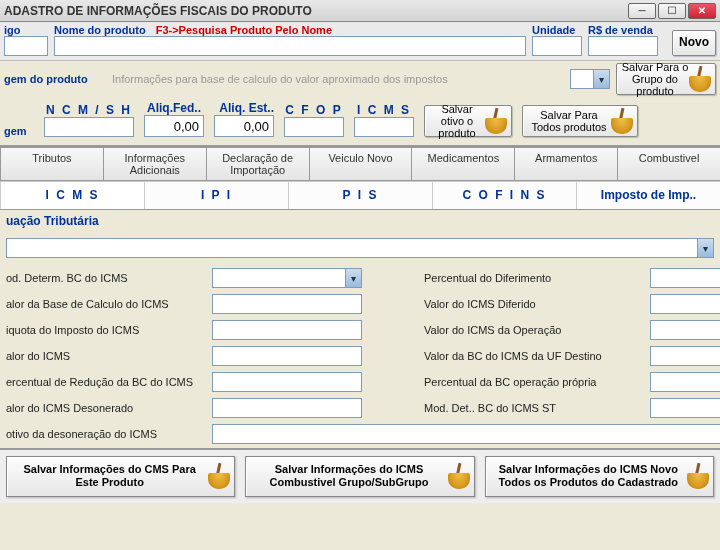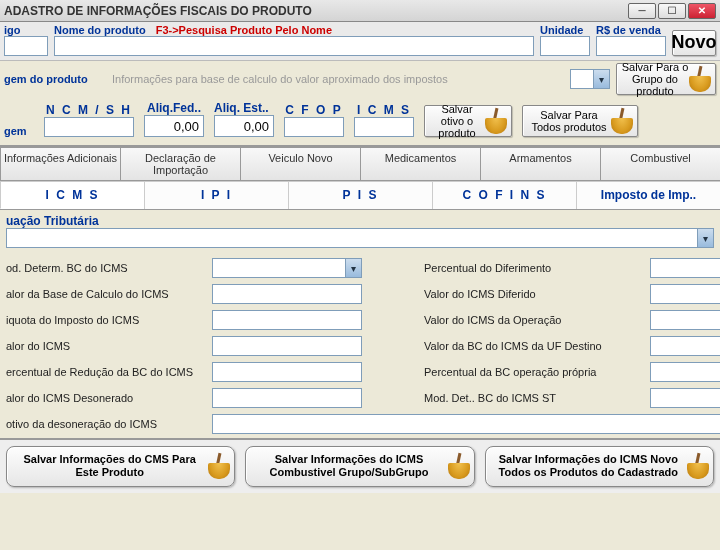--- a/index.html
+++ b/index.html
@@ -14,45 +14,45 @@
 .toprow { display: flex; align-items: flex-end; padding: 2px 4px 4px 4px; gap: 6px; background: #eaeaea; border-bottom: 1px solid #bbb; }
 .toplbl { color: #003399; font-weight: bold; font-size: 11px; }
 .toplbl.red { color: #c00; }
 .topinput { border: 1px solid #7f9db9; background: #fff; height: 20px; }
 
 .section-hint { color: #999; font-size: 11px; padding: 4px 2px; }
 .row2 { display: flex; align-items: center; gap: 6px; padding: 2px 4px; }
 .row3 { display: flex; align-items: flex-end; gap: 10px; padding: 4px 4px 8px 4px; border-bottom: 2px solid #999; }
 
 .btn3d { background: linear-gradient(#fdfdfd,#e6e6e6); border: 1px solid #888; border-radius: 2px; display: flex; align-items: center; justify-content: center; text-align: center; font-size: 10px; line-height: 1.1; padding: 2px 4px; cursor: pointer; box-shadow: inset 1px 1px 0 #fff, 1px 1px 1px rgba(0,0,0,.2); }
-.btn-novo { width: 44px; height: 26px; font-size: 18px; font-weight: bold; }
+.btn-novo { width: 44px; height: 26px; font-size: 12px; font-weight: bold; margin-left: 8px; }
 
 .broom { width: 22px; height: 26px; position: relative; flex-shrink: 0; }
 .broom::before { content:''; position:absolute; left:9px; top:0; width:3px; height:14px; background:#8a5a2b; transform: rotate(12deg); }
 .broom::after { content:''; position:absolute; left:0; top:10px; width:22px; height:16px; background: radial-gradient(ellipse at 50% 0%, #f2c14e 0%, #d89a1e 60%, #b07410 100%); border-radius: 2px 2px 10px 10px; }
 
 .colhdr { color: #003399; font-weight: bold; letter-spacing: 2px; font-size: 12px; text-align: center; }
 .numbox { border: 1px solid #7f9db9; background:#fff; height:22px; width:60px; text-align:right; padding:2px 4px; font-size:13px; }
 
 .tabsA { display:flex; border-bottom:1px solid #999; background:#ece9d8; }
 .tabA { flex:1; border:1px solid #999; border-bottom:none; background: linear-gradient(#f8f8f8,#e4e4e4); padding:4px 2px; text-align:center; font-size:11px; color:#333; cursor:pointer; line-height:1.1; margin-right:-1px; }
 
 .tabsB { display:flex; background:#fff; border-bottom:1px solid #999; }
 .tabB { flex:1; padding:6px 2px; text-align:center; color:#003399; font-weight:bold; letter-spacing:2px; border:1px solid #ccc; border-bottom:none; background:#fcfcfc; cursor:pointer; margin-right:-1px; font-size:12px;}
 .tabB.active { background:#fff; border-bottom:1px solid #fff; }
 
-.subtitle { color:#003399; font-weight:bold; padding:4px 6px 0 6px; font-size:12px;}
+.subtitle { color:#003399; font-weight:bold; padding:4px 6px 10px 6px; font-size:12px;}
 .wideinput { width: calc(100% - 12px); margin: 0 6px 6px 6px; height:20px; border:1px solid #7f9db9; background:#fff;}
 
 .formgrid { display:grid; grid-template-columns: 190px 150px 30px 210px 120px; gap:6px 16px; padding:4px 6px; align-items:center; }
 .formgrid label { color:#222; font-size:11px; white-space:nowrap; overflow:hidden; }
 .forminput { border:1px solid #7f9db9; background:#fff; height:20px; width:100%; }
 
 .botbar { display:flex; gap:10px; padding:6px; border-top:2px solid #999; background:#eee; }
-.bigbtn { flex:1; display:flex; align-items:center; justify-content:center; gap:0; background:linear-gradient(#fdfdfd,#e6e6e6); border:1px solid #888; border-radius:8px; padding:6px 4px; cursor:pointer; box-shadow: inset 1px 1px 0 #fff, 1px 1px 2px rgba(0,0,0,.25); }
+.bigbtn { flex:1; display:flex; align-items:center; justify-content:center; gap:0; background:linear-gradient(#fdfdfd,#e6e6e6); border:1px solid #888; border-radius:0; padding:6px 4px; cursor:pointer; box-shadow: inset 1px 1px 0 #fff, 1px 1px 2px rgba(0,0,0,.25); }
 .bigbtn span.txt { font-weight:bold; font-size:11px; text-align:center; line-height:1.2;}
 
 .combo { border:1px solid #7f9db9; background:#fff; height:20px; display:flex; align-items:center; justify-content:flex-end;}
 .combo .arrow { width:16px; height:100%; background:linear-gradient(#cde,#9bd); display:flex; align-items:center; justify-content:center; border-left:1px solid #7f9db9;}
 .combo .arrow::after { content:'▾'; font-size:10px; color:#234;}
 </style>
 </head>
 <body>
 
 <div class="titlebar">
@@ -102,21 +102,21 @@
 <div class="row3">
   <span class="toplbl" style="width:30px">gem</span>
   <div style="display:flex;flex-direction:column;align-items:center;width:90px">
     <span class="colhdr">N  C M / S  H</span>
     <input class="topinput" style="width: 100%;">
   </div>
   <div style="display:flex;flex-direction:column;align-items:center">
     <span class="colhdr" style="letter-spacing:0">Aliq.Fed..</span>
     <input class="numbox" value="0,00" style="">
   </div>
-  <div style="display:flex;flex-direction:column;align-items:flex-start">
+  <div style="display:flex;flex-direction:column;align-items:flex-end">
     <span class="colhdr" style="letter-spacing:0">Aliq. Est..</span>
     <input class="numbox" value="0,00" style="">
   </div>
   <div style="display:flex;flex-direction:column;align-items:center;width:60px">
     <span class="colhdr">C F O P</span>
     <input class="topinput" style="width: 100%;">
   </div>
   <div style="display:flex;flex-direction:column;align-items:center;width:60px">
     <span class="colhdr">I C M S</span>
     <input class="topinput" style="width: 100%;">
@@ -125,20 +125,21 @@
     <span>Salvar  otivo o produto</span>
     <div class="broom"></div>
   </div>
   <div class="btn3d" style="width:116px;height:32px">
     <span>Salvar Para Todos produtos</span>
     <div class="broom"></div>
   </div>
 </div>
 
 <div class="tabsA">
+  <div class="tabA">Tributos</div>
   <div class="tabA">Informações Adicionais</div>
   <div class="tabA">Declaração de Importação</div>
   <div class="tabA">Veiculo Novo</div>
   <div class="tabA">Medicamentos</div>
   <div class="tabA">Armamentos</div>
   <div class="tabA">Combustivel</div>
 </div>
 
 <div class="tabsB">
   <div class="tabB active">I C M S</div>

